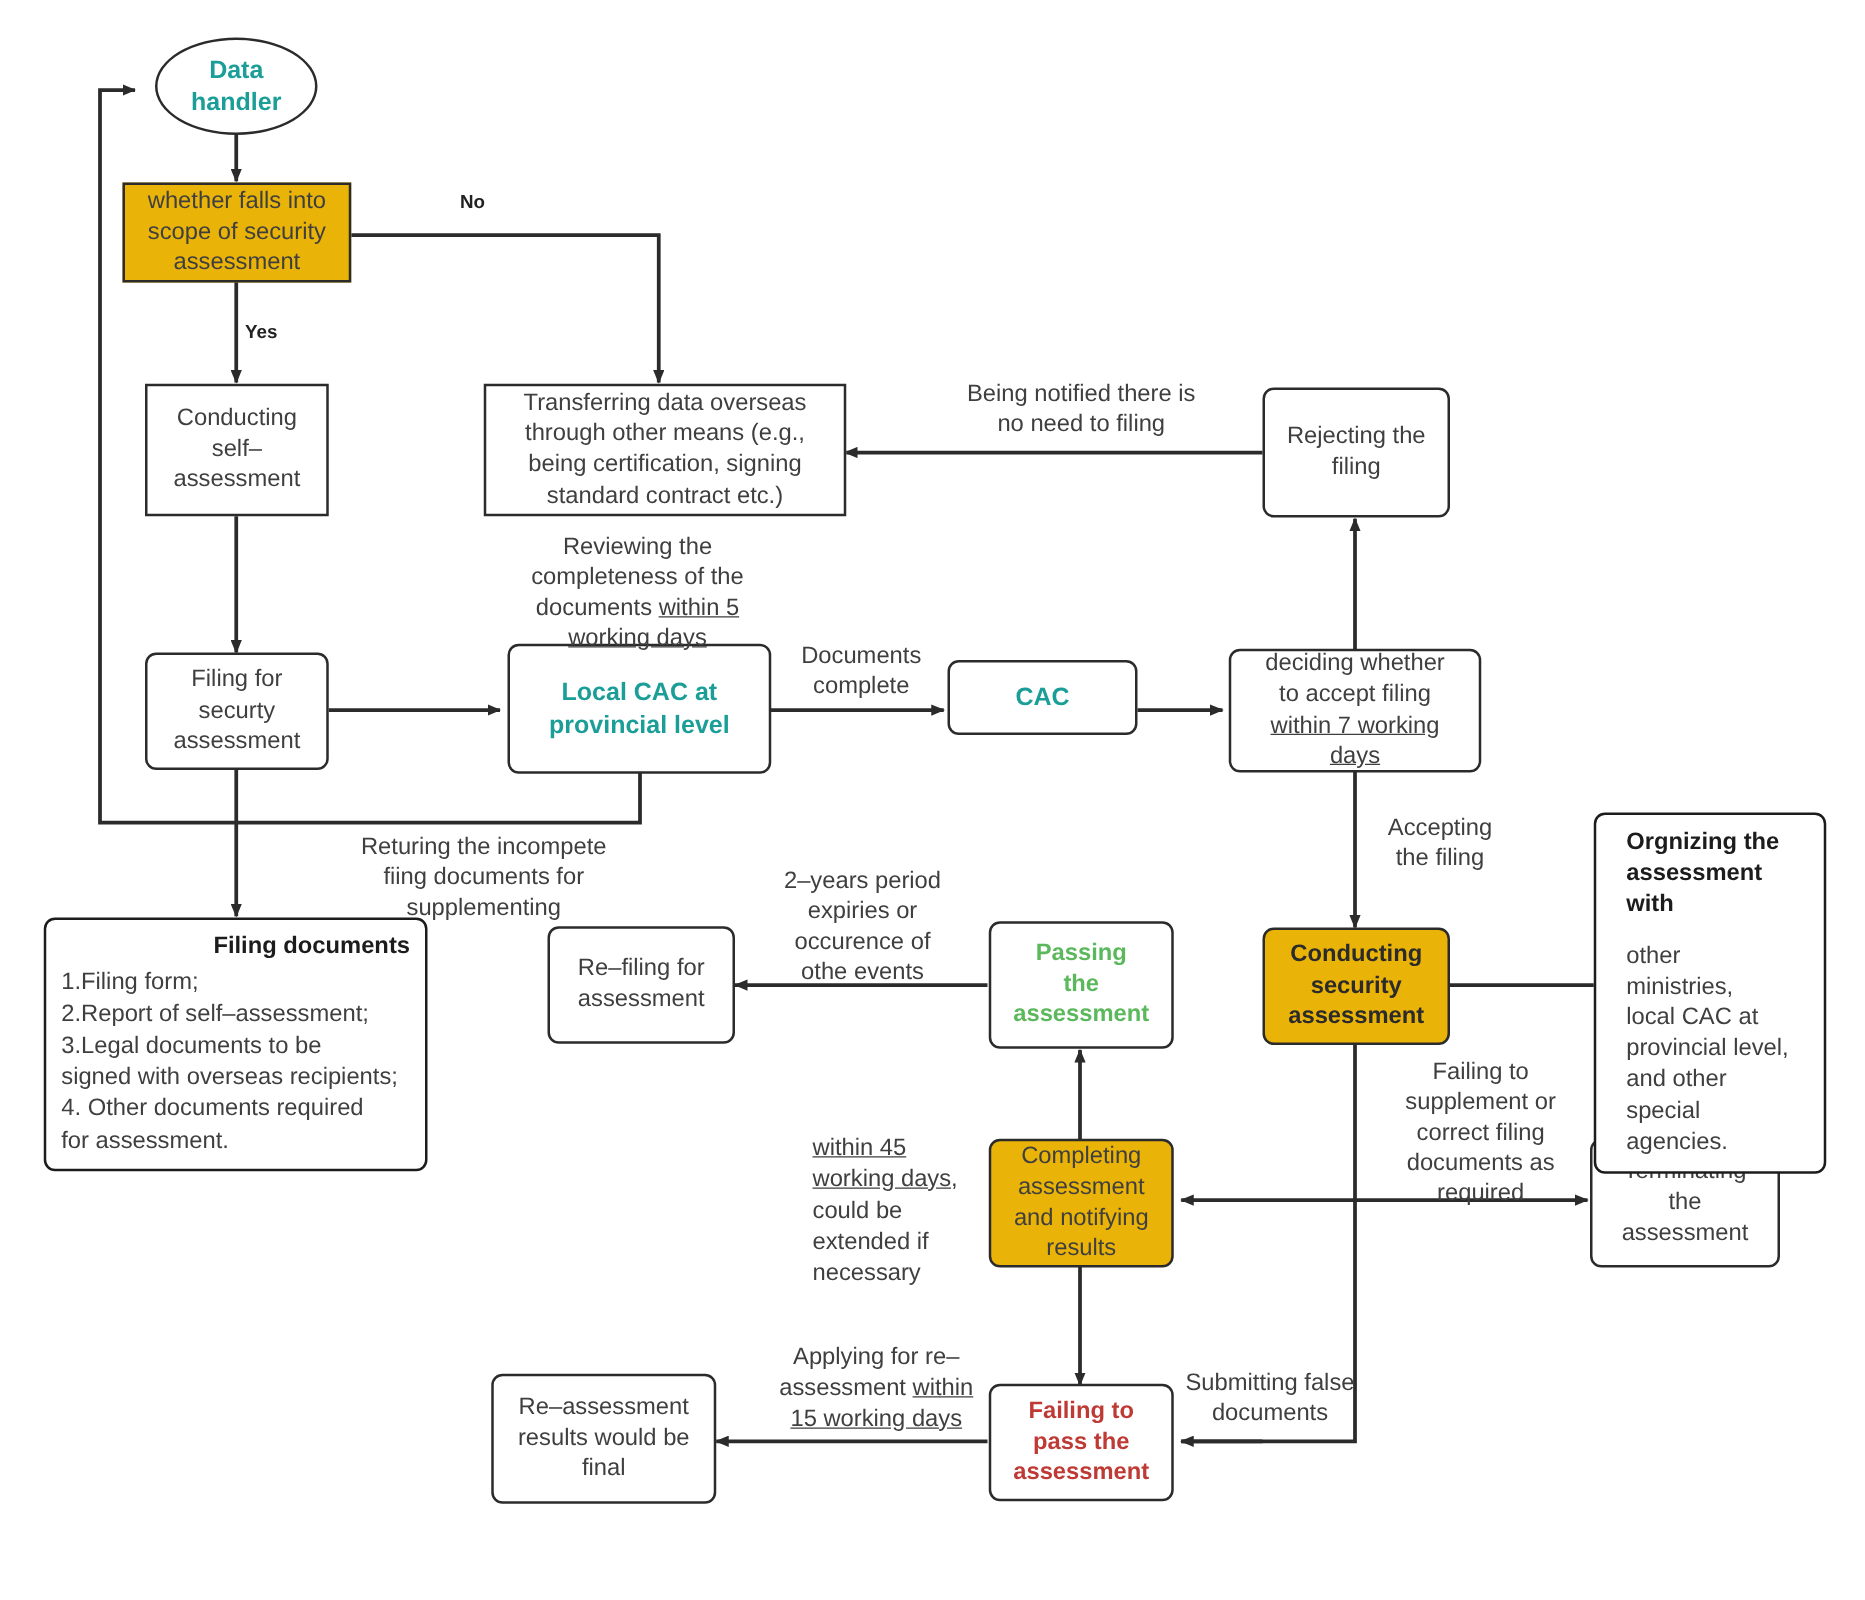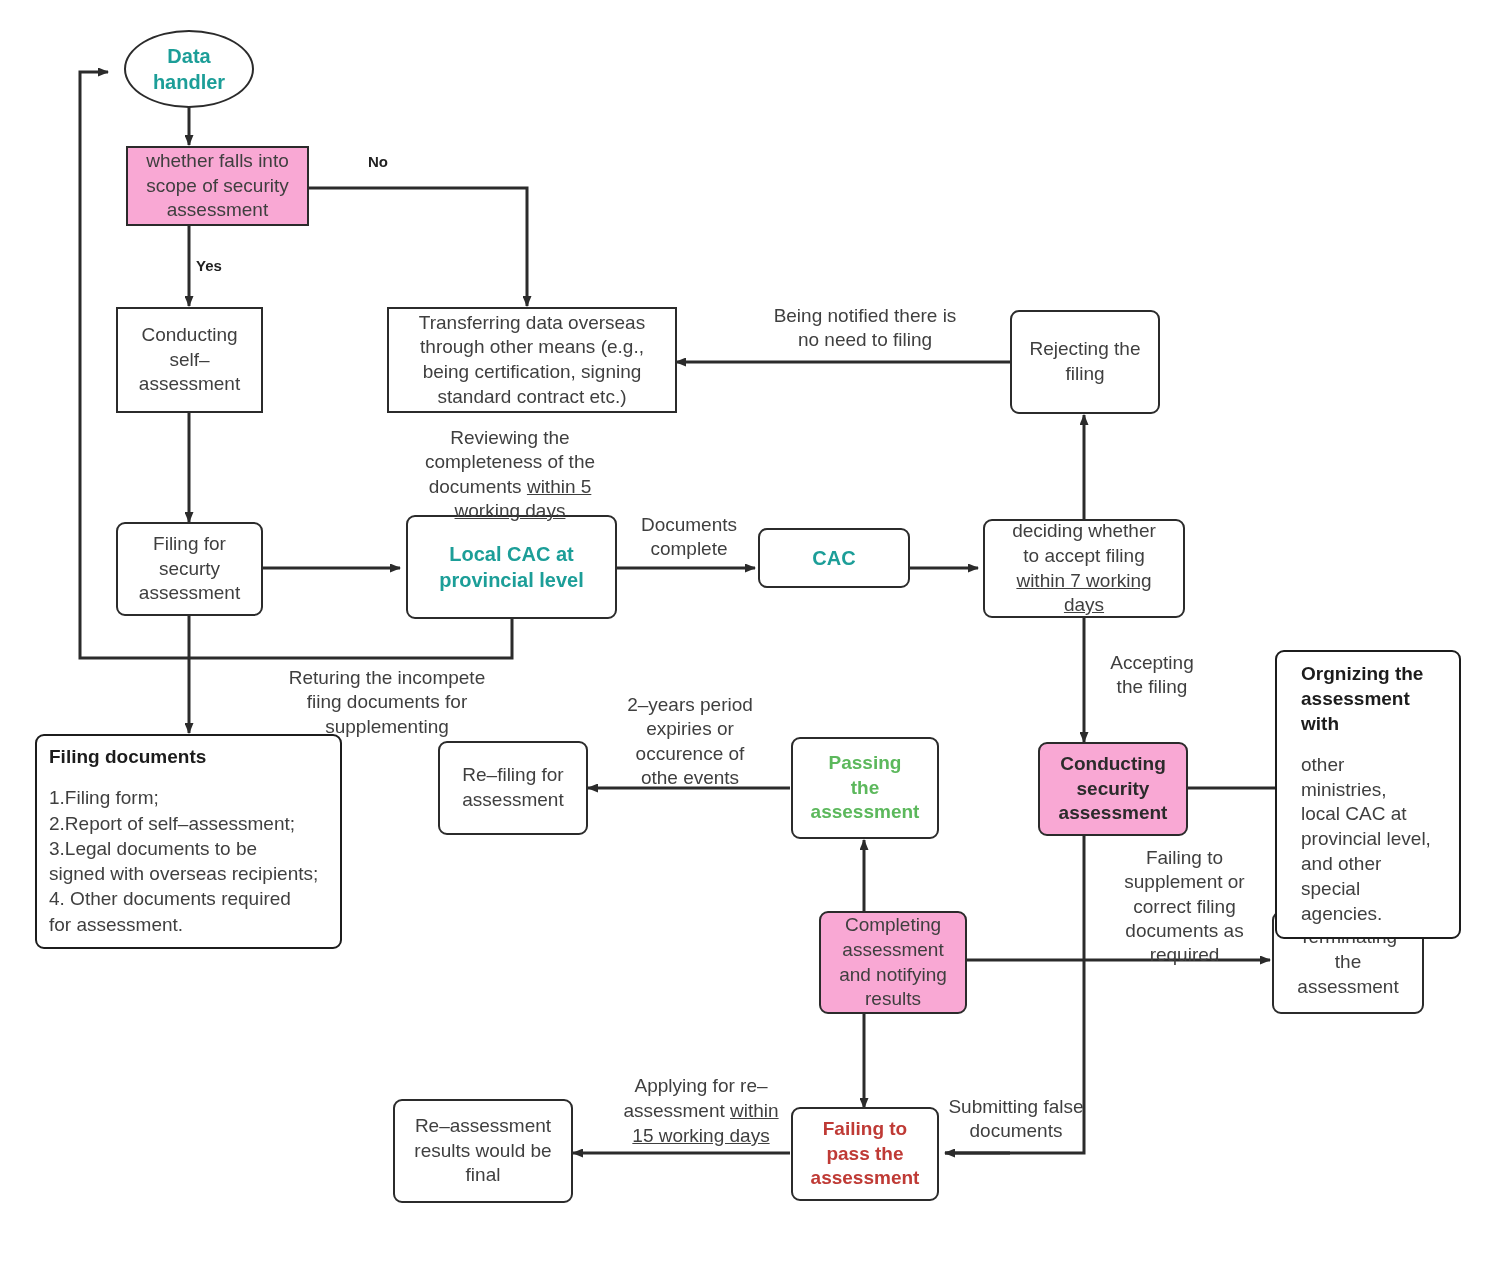--- a/index.html
+++ b/index.html
@@ -34,21 +34,21 @@
     align-items: center;
     justify-content: center;
     text-align: center;
     line-height: 1.30;
     font-size: 19px;
     color: #3f3f3f;
     padding: 4px 8px;
   }
   .node.rounded { border-radius: 9px; }
   .node.square  { border-radius: 0px; }
-  .node.shaded  { background: #f9a8d4; margin-left: 28px; }
+  .node.shaded  { background: #eab308; }
   .node.ellipse {
     border-radius: 50%;
   }
   .node.teal   { color: #1c9e98; font-weight: bold; }
   .node.green  { color: #5cb85c; font-weight: bold; }
   .node.red    { color: #bf3a35; font-weight: bold; }
 
   .lbl {
     position: absolute;
     font-size: 19px;
@@ -64,24 +64,24 @@
     box-sizing: border-box;
     border: 2.5px solid #1c1c1c;
     border-radius: 9px;
     background: #ffffff;
     padding: 8px 12px 10px 12px;
     font-size: 19px;
     line-height: 1.33;
     color: #3f3f3f;
   }
   .doclist .dl-title {
-    text-align: left;
+    text-align: right;
     font-weight: bold;
     color: #1c1c1c;
-    margin-bottom: 16px;
+    margin-bottom: 4px;
   }
   .orgbox {
     position: absolute;
     box-sizing: border-box;
     border: 2.5px solid #1c1c1c;
     border-radius: 9px;
     background: #ffffff;
     padding: 10px 24px;
     font-size: 19px;
     line-height: 1.31;
@@ -260,20 +260,27 @@
 
   <div class="lbl" style="left:1092px; top:651px; width:120px;">Accepting
 the filing</div>
 
   <div class="lbl" style="left:1112px; top:846px; width:145px;">Failing to
 supplement or
 correct filing
 documents as
 required</div>
 
+  <div style="position:absolute; left:650px; top:907px; width:135px; text-align:left; font-size:19px; line-height:1.31; color:#3f3f3f;">
+    <div class="u" style="display:inline-block; min-width:118px;">within 45 </div>
+    <div class="u" style="display:inline-block; min-width:130px;">working days,</div>
+    <div>could be</div>
+    <div>extended if</div>
+    <div>necessary</div>
+  </div>
 
   <div style="position:absolute; left:615px; top:1074px; width:172px; text-align:center; font-size:19px; line-height:1.31; color:#3f3f3f;">
     <div>Applying for re–</div>
     <div><span>assessment </span><span class="u">within </span></div>
     <div class="u" style="display:inline-block;">15 working days </div>
   </div>
 
   <div class="lbl" style="left:941px; top:1095px; width:150px;">Submitting false
 documents</div>
 

